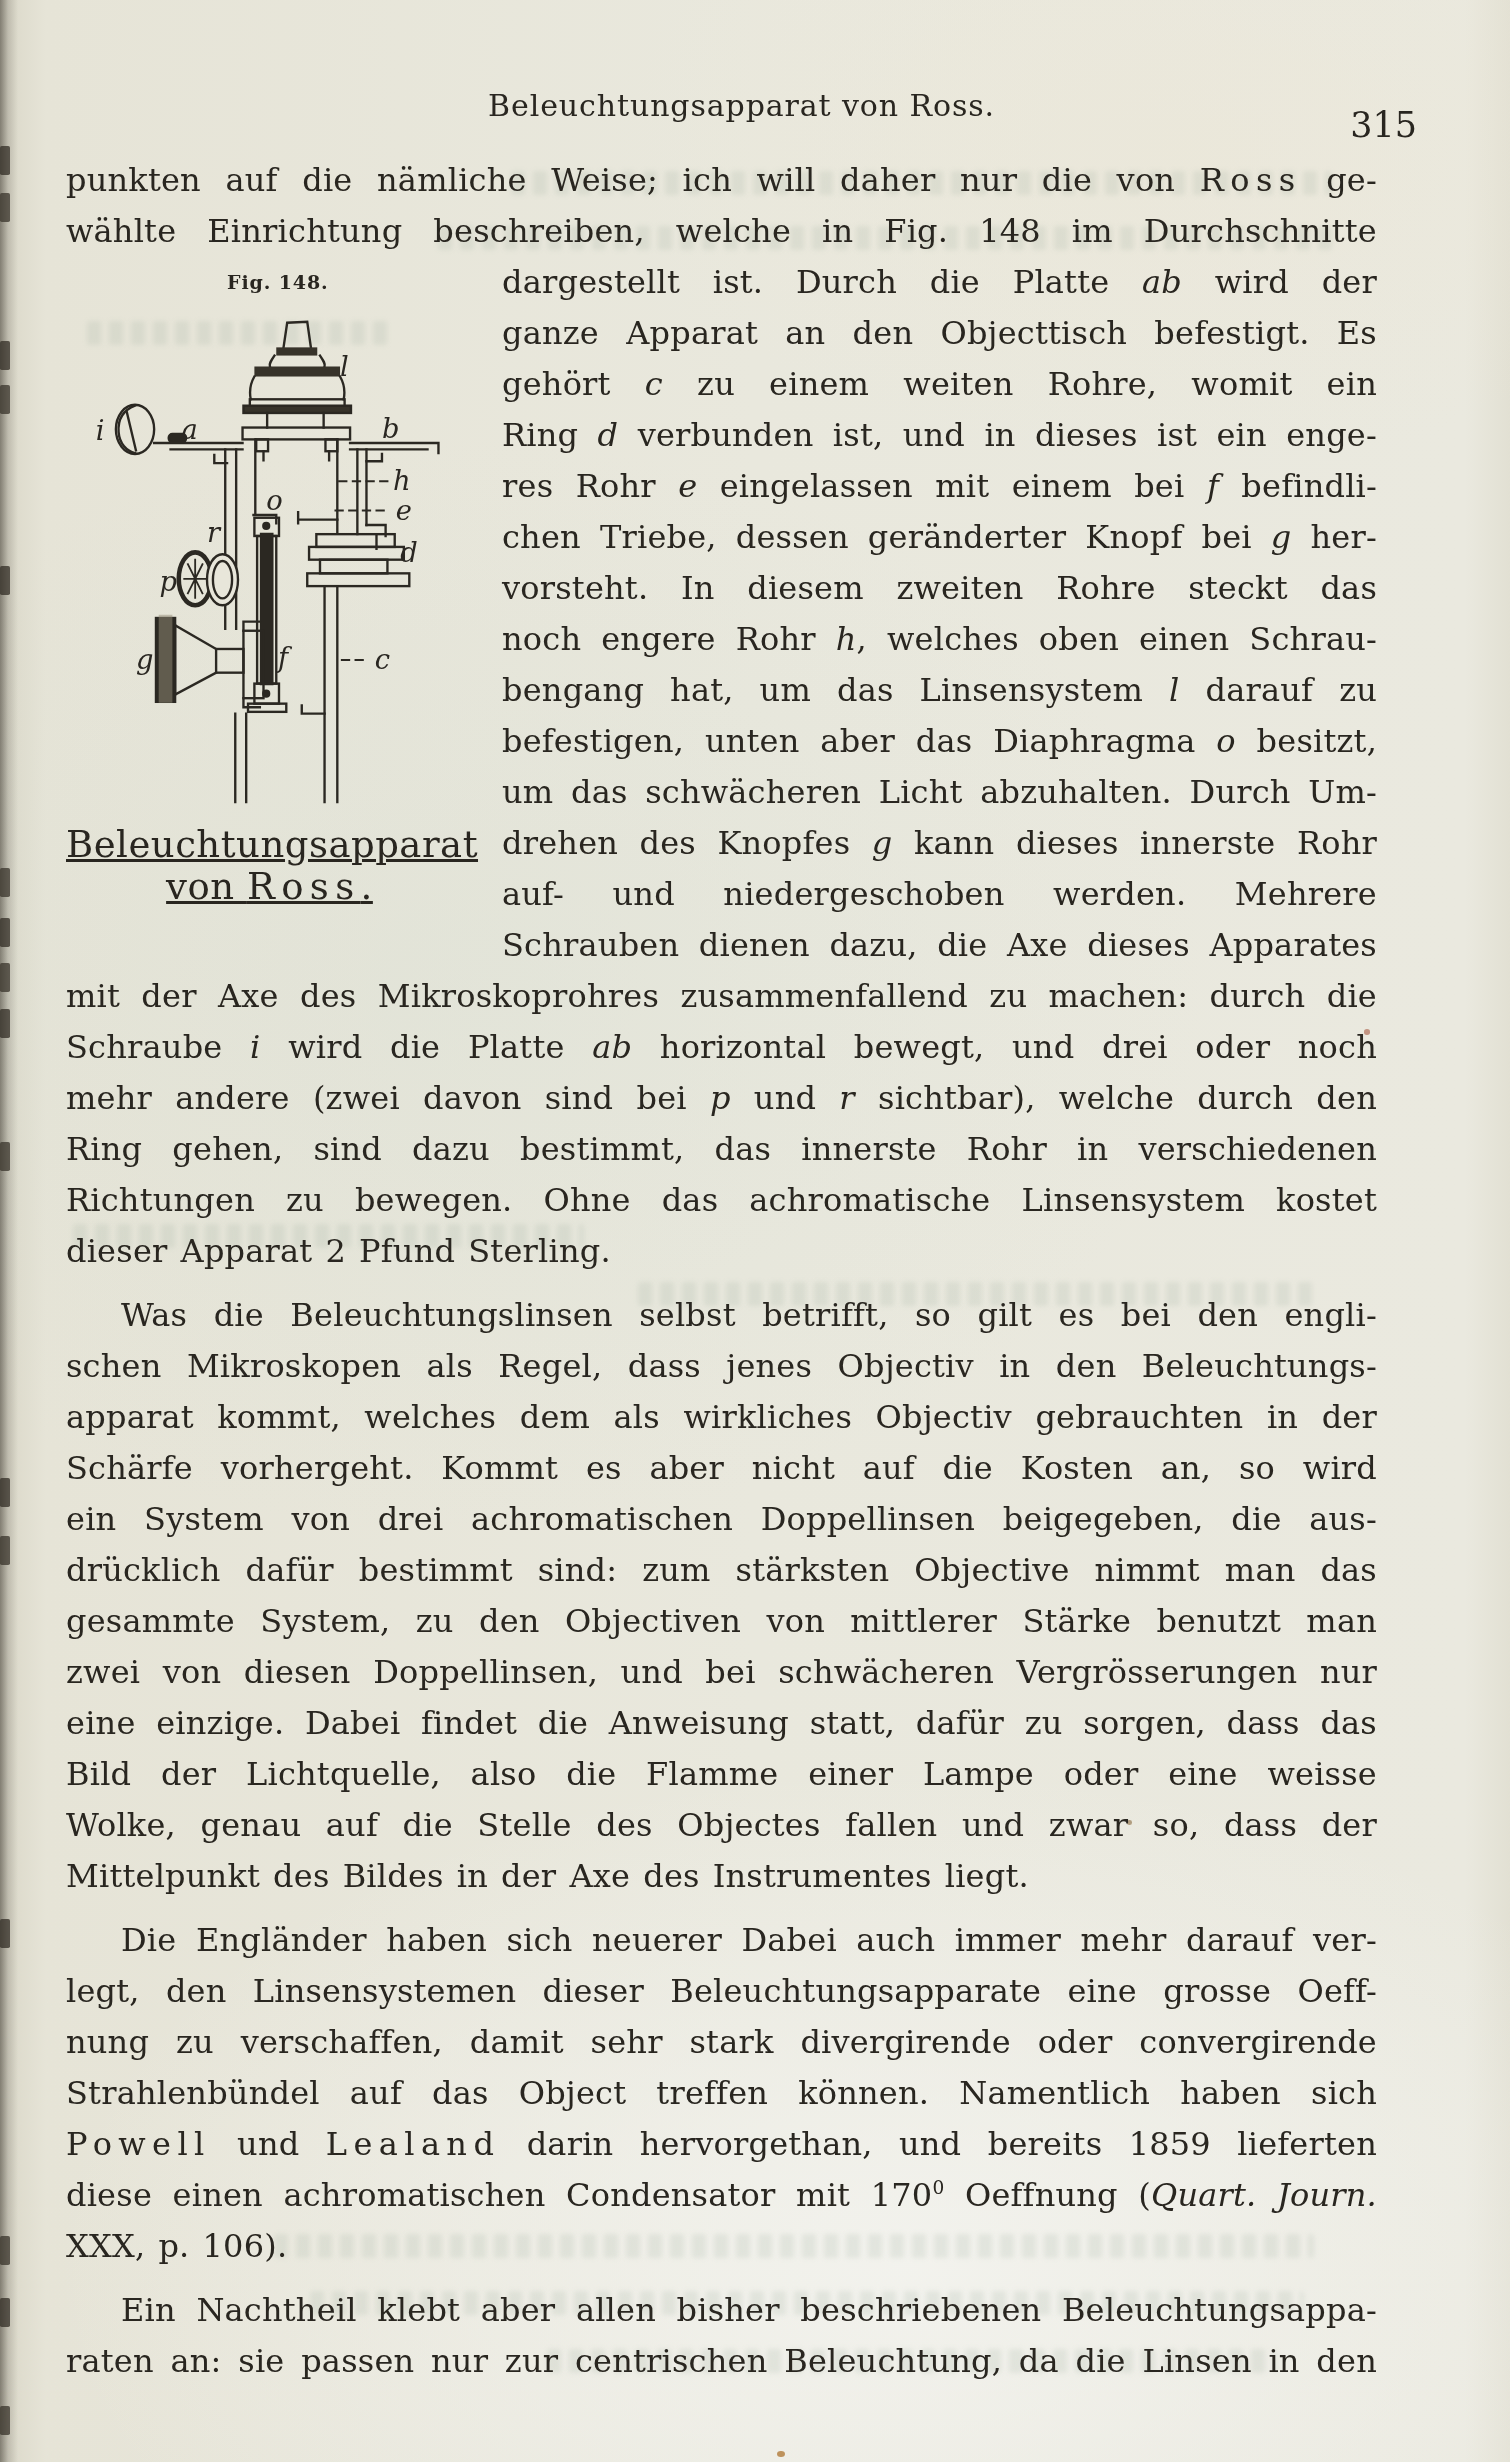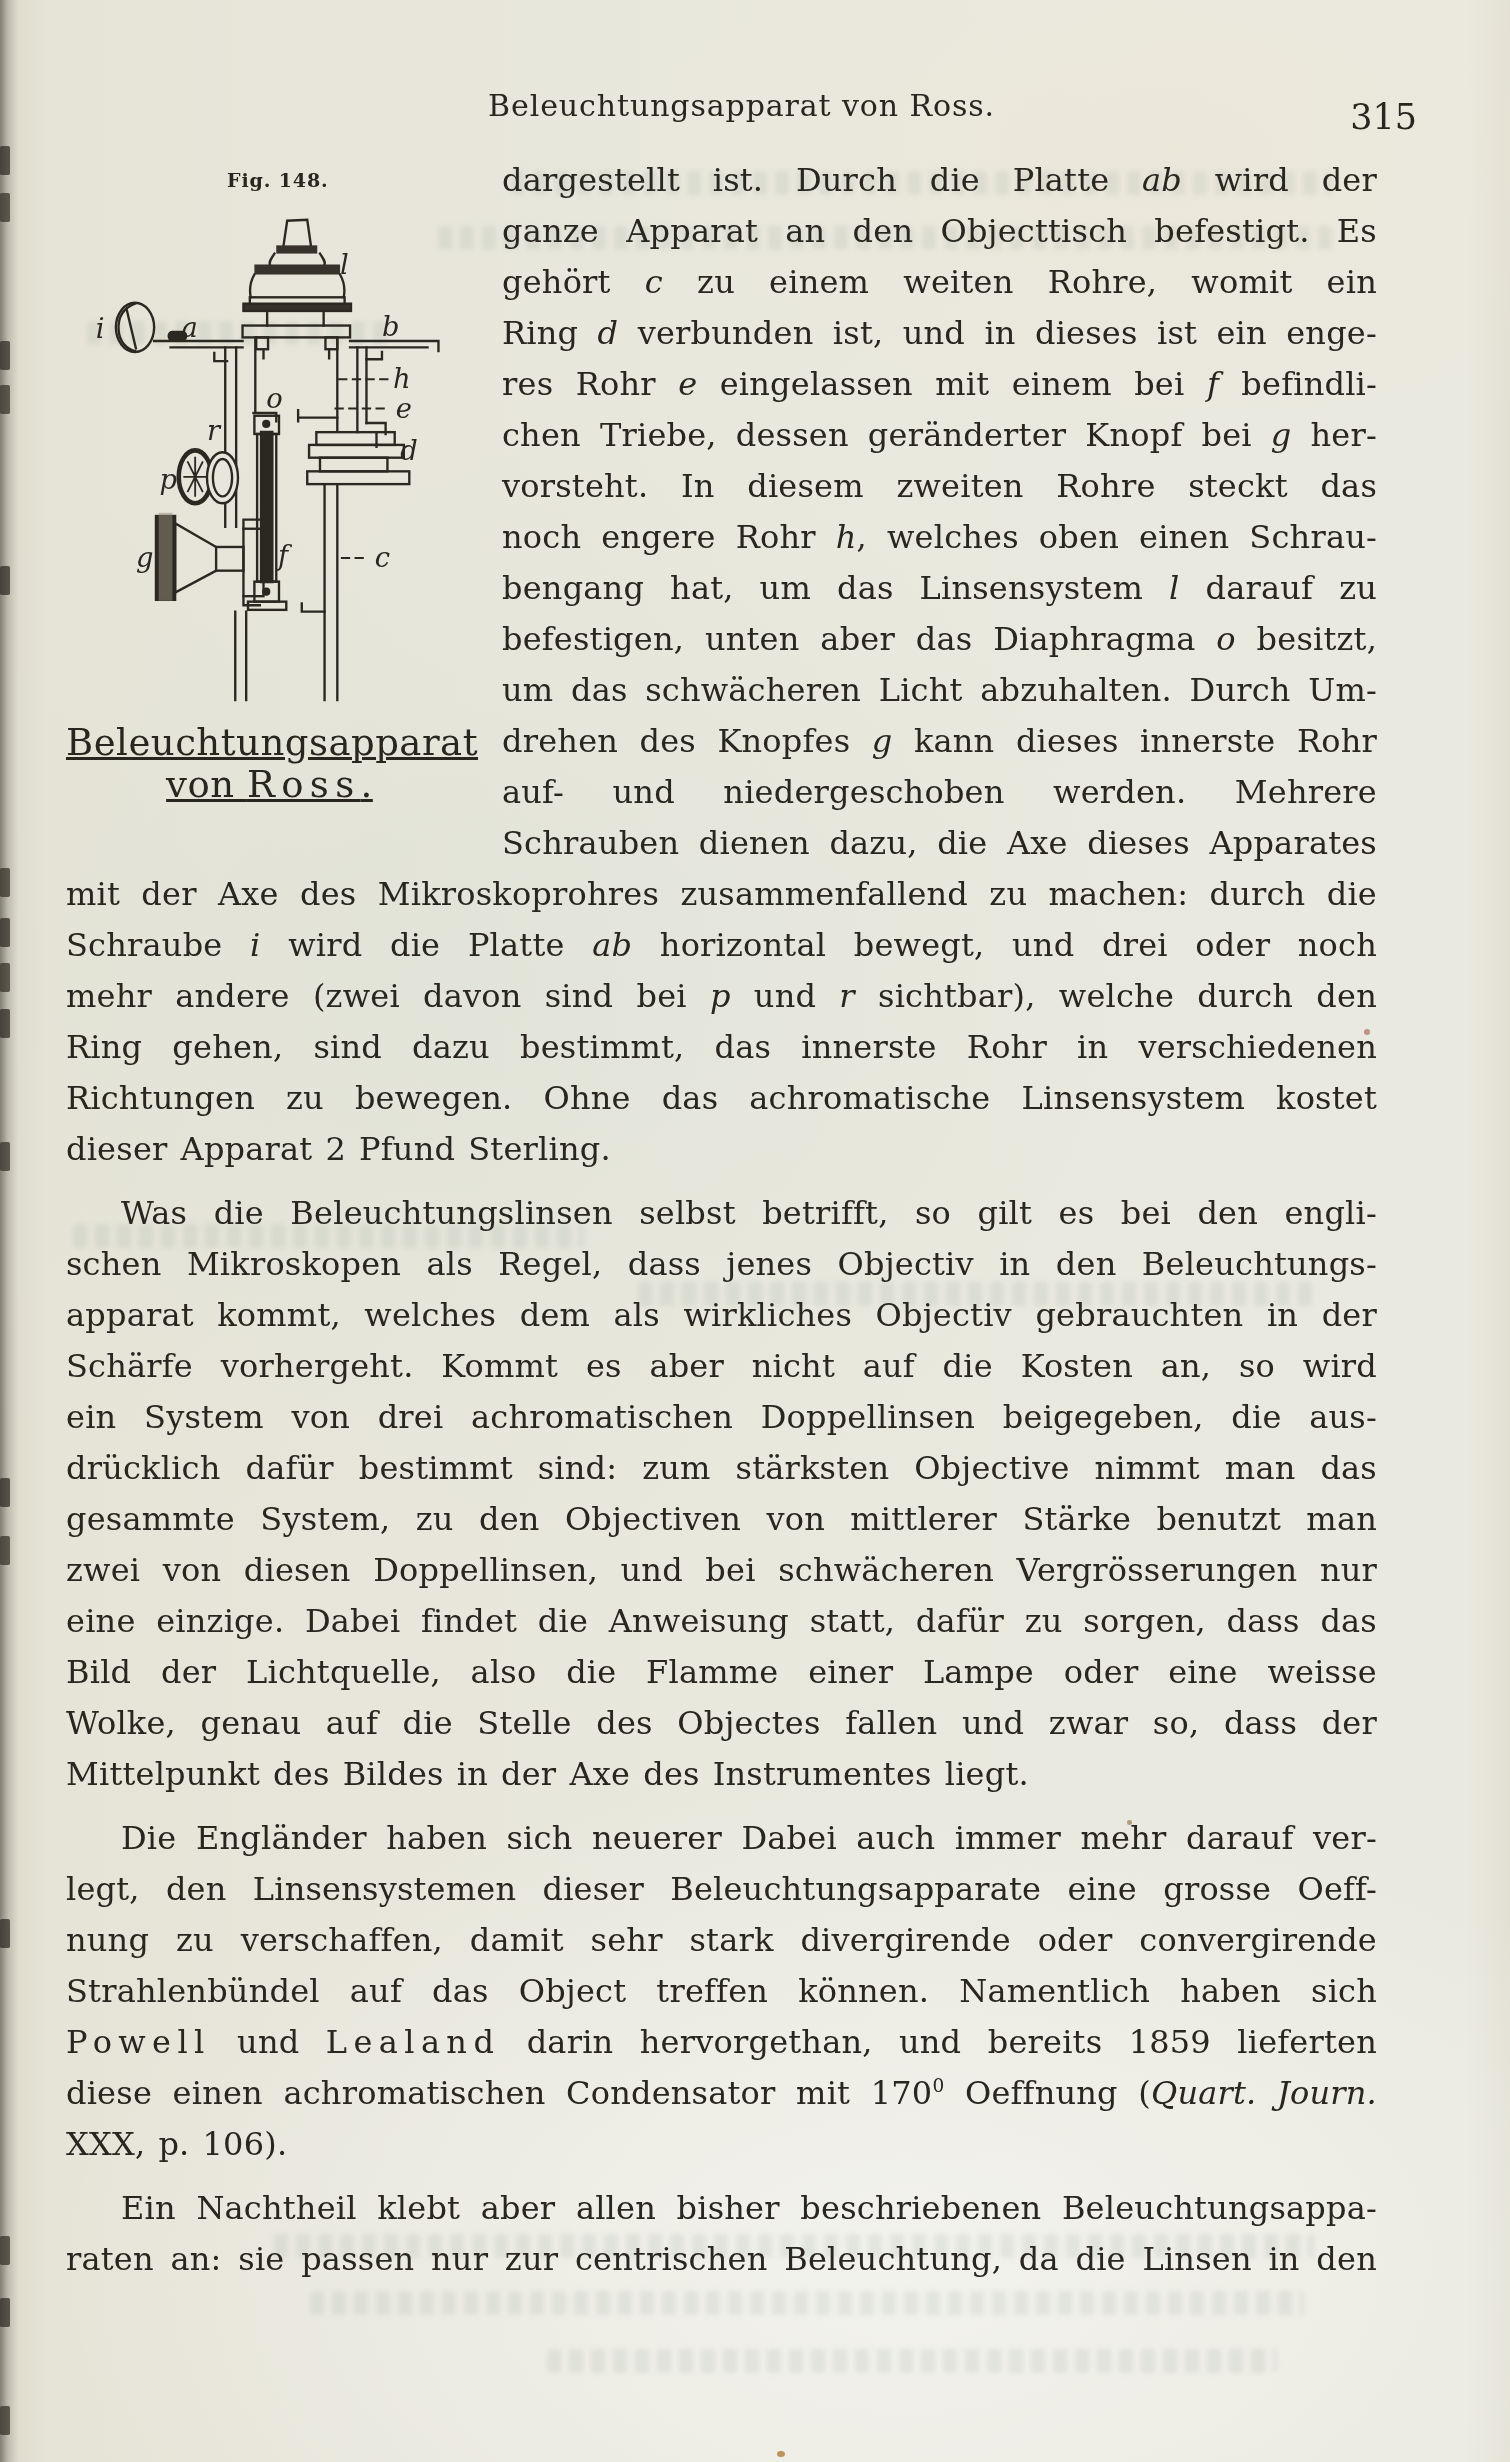--- a/index.html
+++ b/index.html
@@ -11,21 +11,21 @@
       radial-gradient(ellipse 821px 456px at 78% 6%, rgba(236,231,215,.55), transparent 70%),
       radial-gradient(ellipse 1003px 730px at 30% 40%, rgba(214,222,211,.30), transparent 75%),
       radial-gradient(ellipse 1094px 638px at 60% 92%, rgba(244,244,240,.85), transparent 78%),
       linear-gradient(90deg,#d9d6c7 0,#e6e4d7 3%,#e9e8dd 50%,#eae9df 97%,#e2e0d3 100%),
       #e7e5d9;
   }
   .page{position:absolute;inset:0;padding:80px 133px 0 66px;box-sizing:border-box;}
   
   .hdr{position:relative;height:75px;}
   .hdr-title{display:block;text-align:center;font-size:30px;line-height:51px;transform:translateX(20px);letter-spacing:0.9px;}
-  .hdr-num{position:absolute;right:-40px;top:12px;font-size:35px;line-height:51px;}
+  .hdr-num{position:absolute;right:-40px;top:20px;font-size:35px;line-height:51px;}
   
   .tl{font-size:32px;line-height:51px;text-align:justify;text-align-last:justify;word-spacing:2.7px;letter-spacing:0.2px;}
   .tl i{font-style:italic;}
   .tl sup{font-size:.58em;vertical-align:super;line-height:0;}
   .sp{letter-spacing:6.4px;}
   .nojl .tl:last-child{text-align:left;text-align-last:left;}
   .ind .tl:first-child{text-indent:55px;}
   .block{margin:0;}
   .m4{margin-top:13px;}
   
@@ -66,20 +66,24 @@
 <div class="speck" style="left:1364px;top:1029px;width:5.5px;height:5.5px;background:#a65b45;opacity:.6;"></div>
 <div class="speck" style="left:1127px;top:1820px;width:4.6px;height:4.6px;background:#8a6b40;opacity:.6;"></div>
 
 <div class="page">
 
   <div class="hdr">
     <span class="hdr-title">Beleuchtungsapparat von Ross.</span>
     <span class="hdr-num">315</span>
   </div>
 
+  <div class="block">
+      <div class="tl">punkten auf die nämliche Weise; ich will daher nur die von <span class="sp">Ross</span> ge-</div>
+      <div class="tl">wählte Einrichtung beschreiben, welche in Fig. 148 im Durchschnitte</div>
+    </div>
 
   <div class="figrow">
     <div class="figcol">
       <div class="figlabel">Fig. 148.</div>
 
       <svg class="figsvg" width="365" height="503" viewBox="0 0 400 552">
         <g stroke="#2b2822" stroke-width="2.6" fill="none" stroke-linecap="square" stroke-linejoin="miter">
 
           <path d="M222,41 L226,14 L248,13 L252,41"></path>
           <rect x="214" y="41" width="45" height="9" fill="#37332a" stroke="none"></rect>

